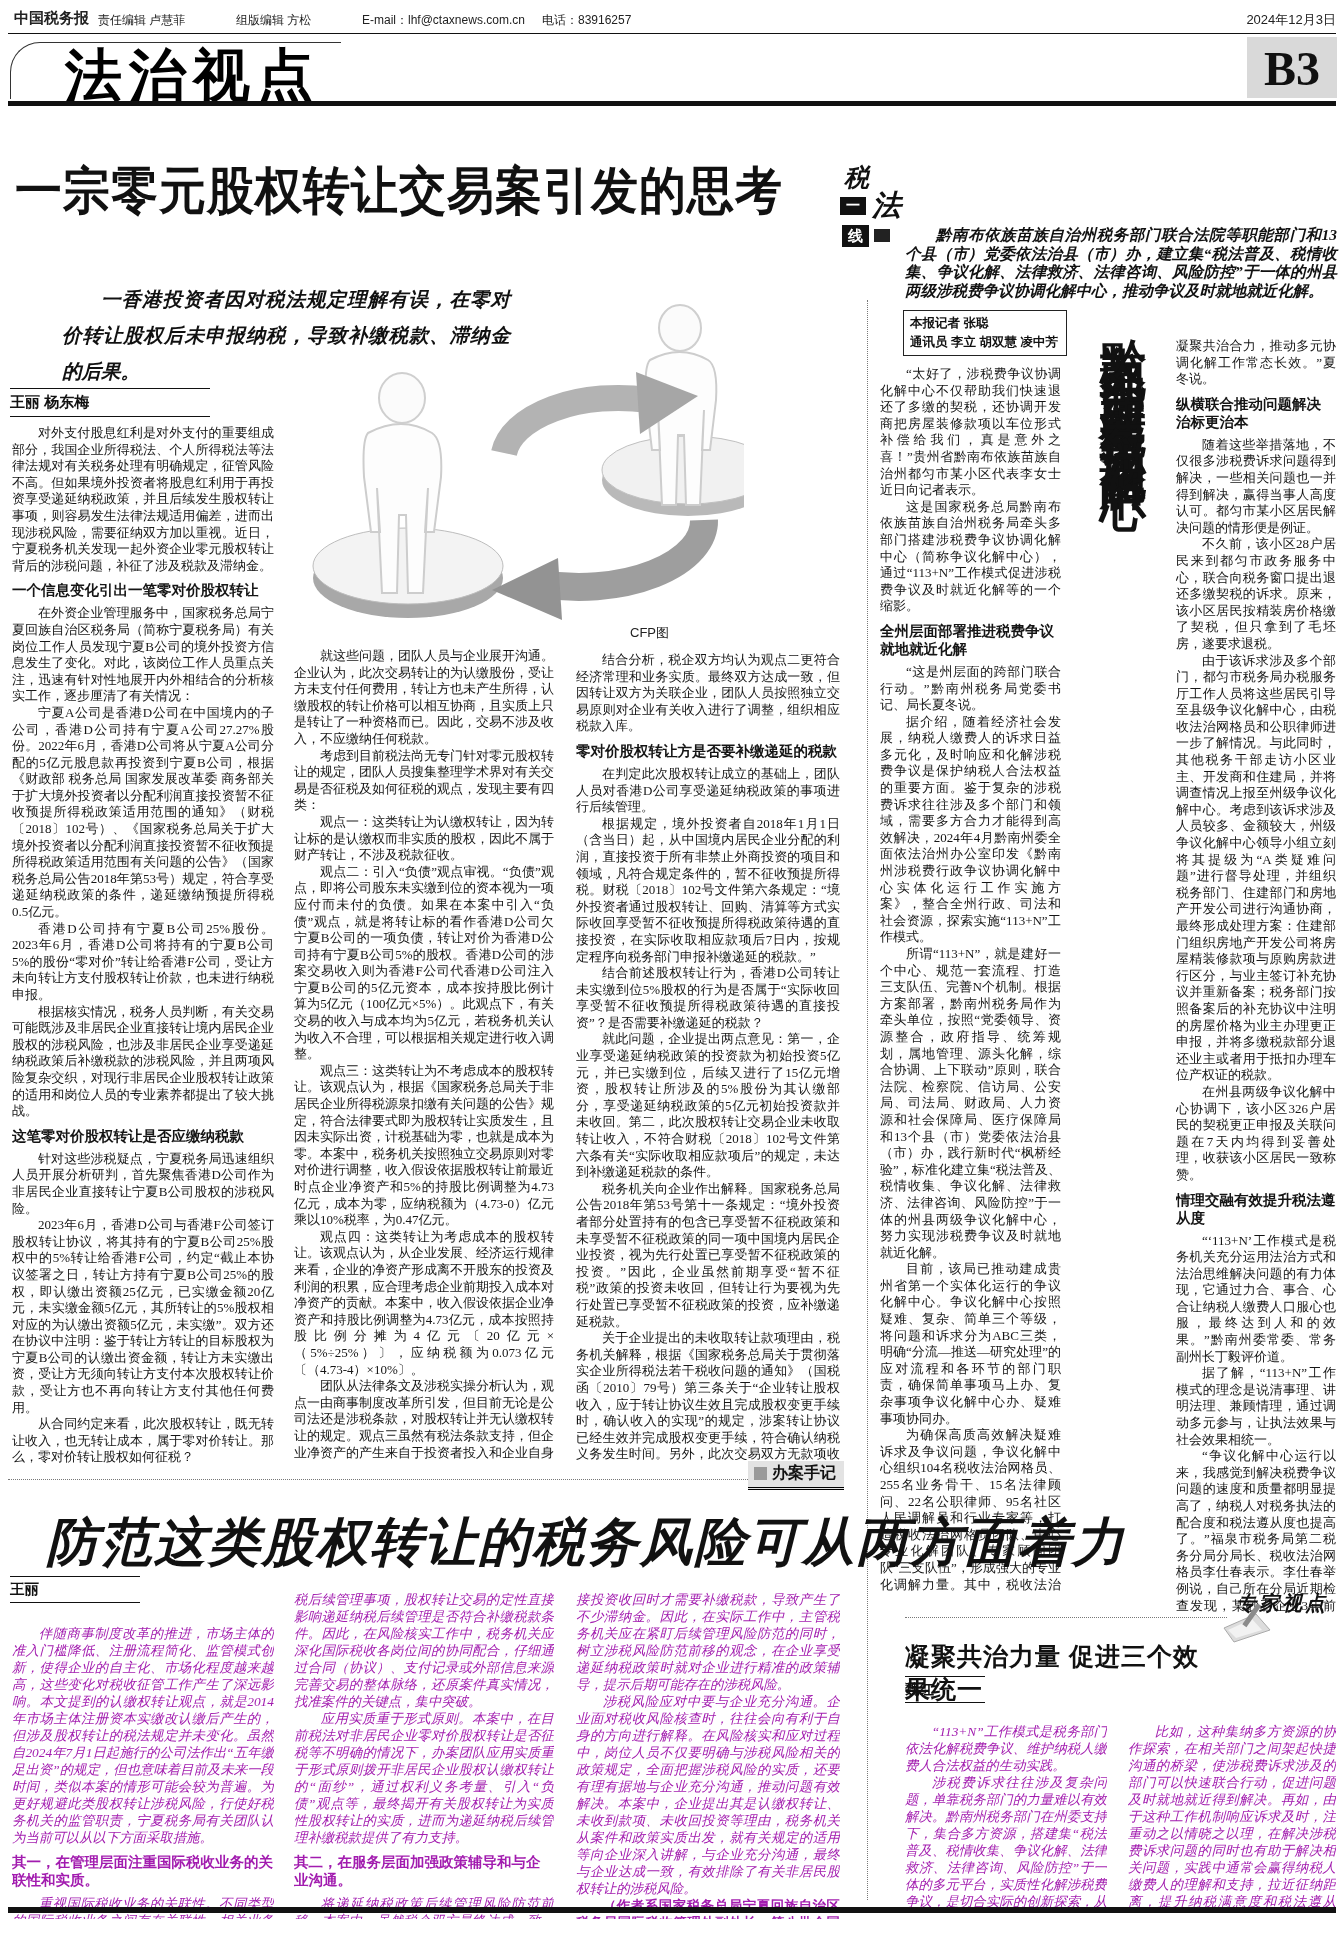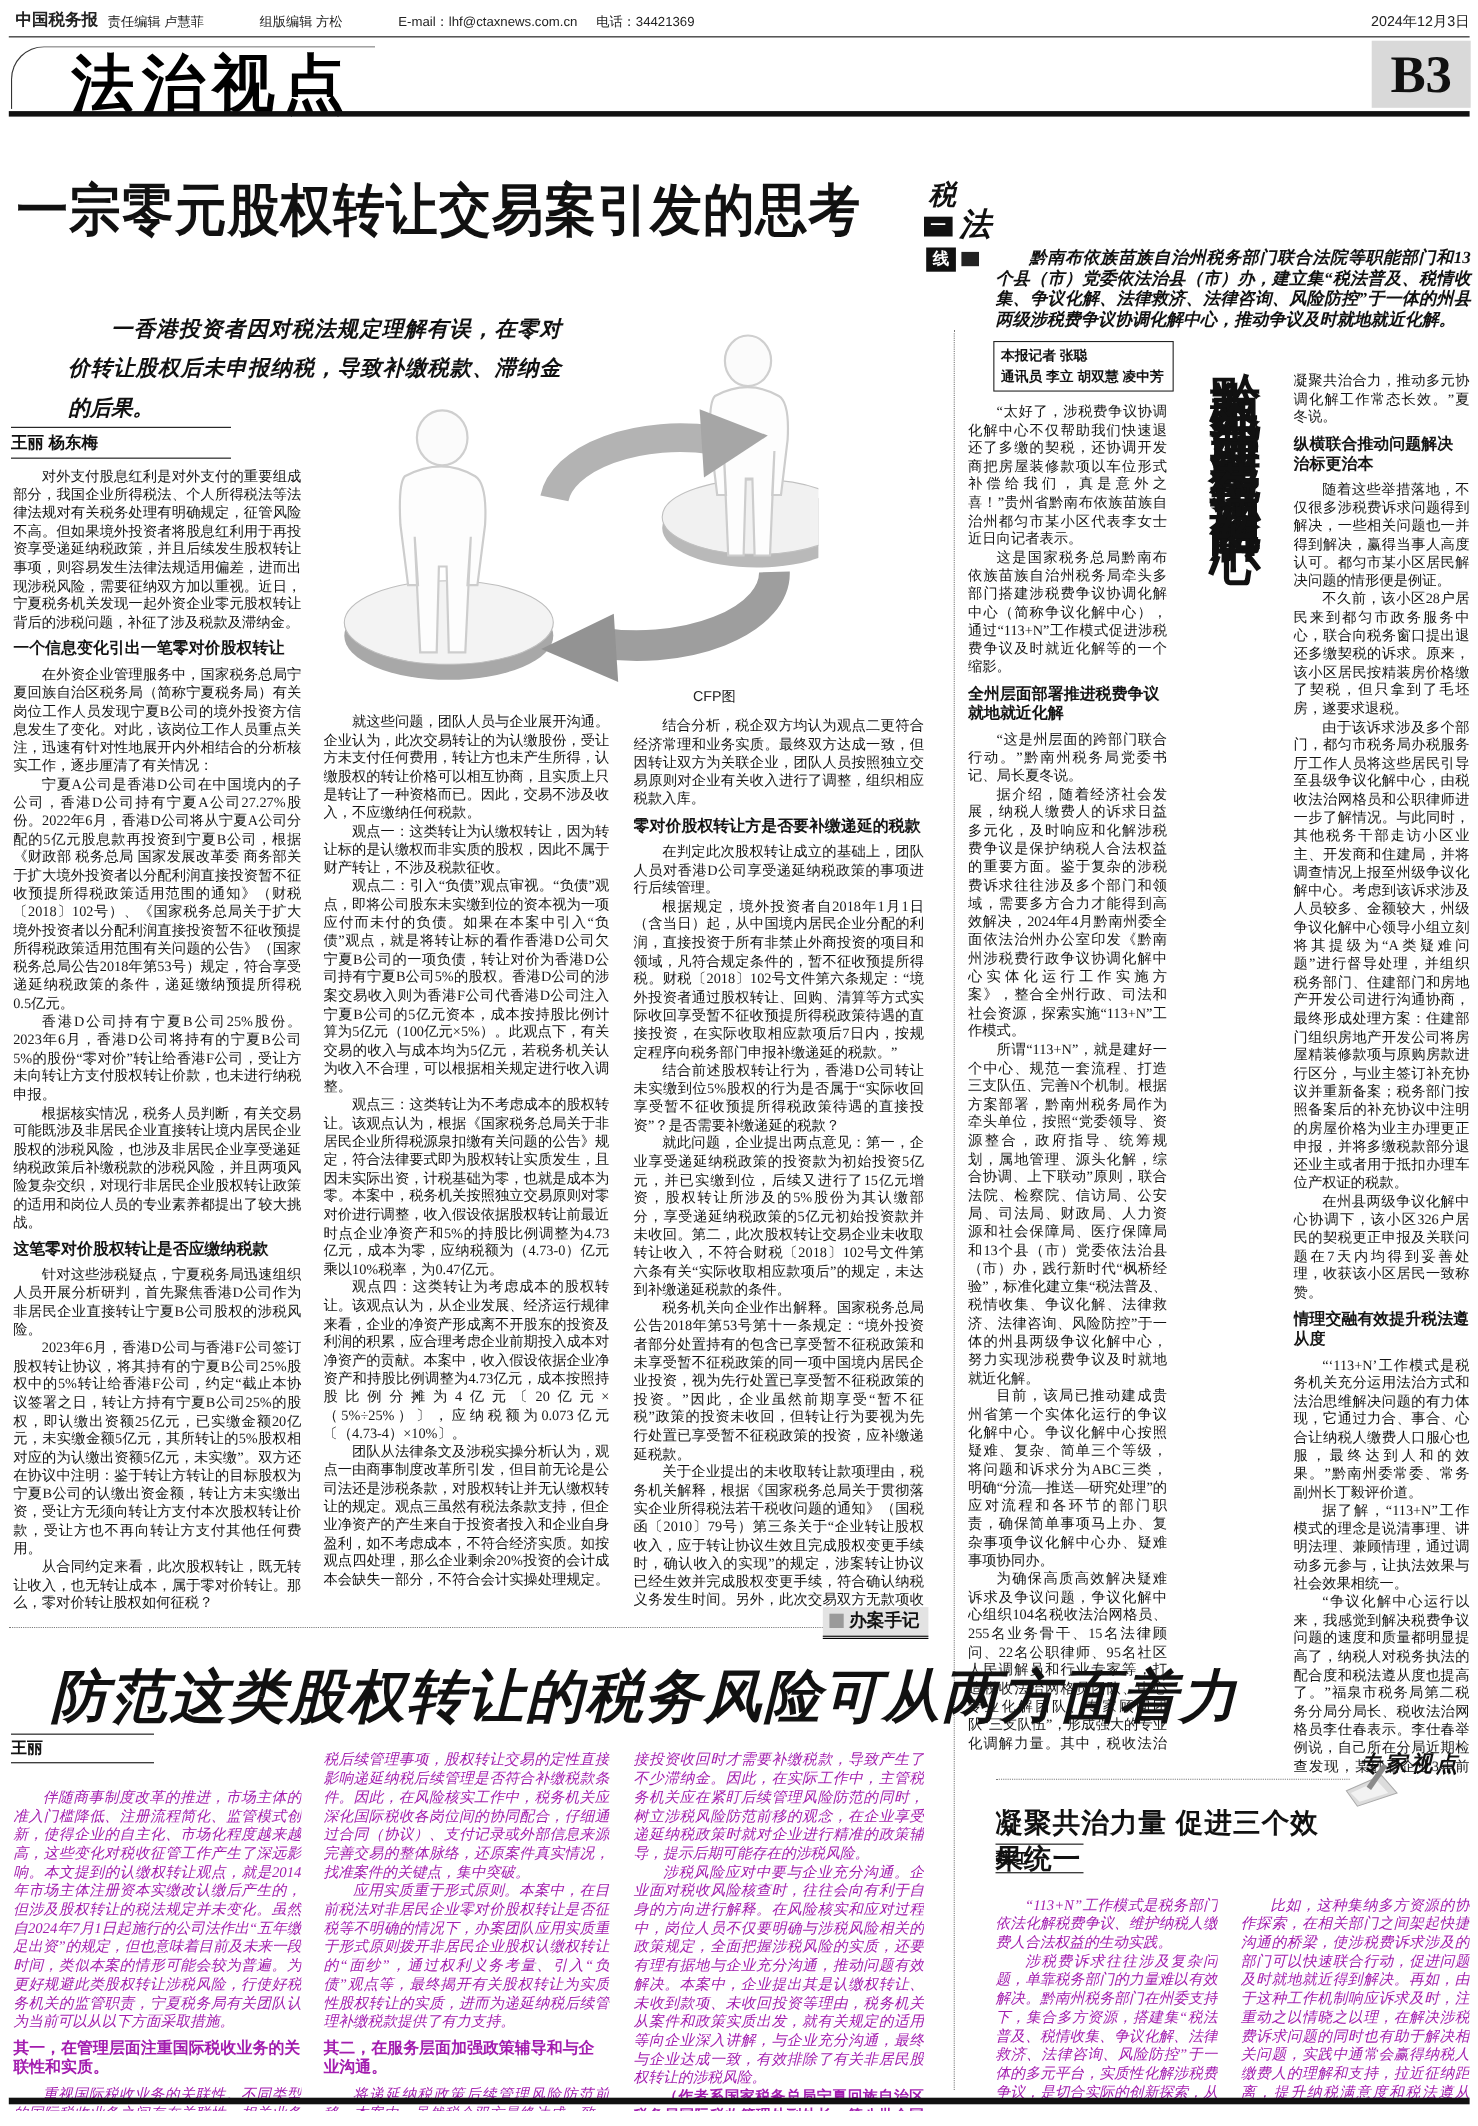--- a/index.html
+++ b/index.html
@@ -69,21 +69,21 @@
 </head>
 <body>
 
 <div id="page">
 
   <div class="abs" style="left:14px;top:9px;width:1322px;height:22px;">
     <span class="hd-item paper-name sans abs" style="left:0;top:0;">中国税务报</span>
     <span class="hd-item sans abs" style="left:84px;top:3px;">责任编辑 卢慧菲</span>
     <span class="hd-item sans abs" style="left:222px;top:3px;">组版编辑 方松</span>
     <span class="hd-item sans abs" style="left:348px;top:3px;">E-mail：lhf@ctaxnews.com.cn</span>
-    <span class="hd-item sans abs" style="left:528px;top:3px;">电话：34421369</span>
+    <span class="hd-item sans abs" style="left:528px;top:3px;">电话：83916257</span>
     <span class="hd-item sans date abs" style="right:0;top:2px;">2024年12月3日</span>
   </div>
   <div class="abs hline" style="left:8px;top:33px;width:1328px;height:1px;"></div>
 
   <div class="abs corner" style="left:10px;top:42px;width:330px;height:56px;"></div>
   <div class="abs masthead-title sans" style="left:40px;top:38px;">法治视点</div>
   <div class="abs pageno-box" style="left:1247px;top:37px;width:90px;height:61px;">
     <div class="pageno" style="margin-top:2px;">B3</div>
   </div>
   <div class="abs hline" style="left:8px;top:101px;width:1328px;height:5px;"></div>
@@ -134,20 +134,21 @@
       <div class="cpara">宁夏A公司是香港D公司在中国境内的子公司，香港D公司持有宁夏A公司27.27%股份。2022年6月，香港D公司将从宁夏A公司分配的5亿元股息款再投资到宁夏B公司，根据《财政部 税务总局 国家发展改革委 商务部关于扩大境外投资者以分配利润直接投资暂不征收预提所得税政策适用范围的通知》（财税〔2018〕102号）、《国家税务总局关于扩大境外投资者以分配利润直接投资暂不征收预提所得税政策适用范围有关问题的公告》（国家税务总局公告2018年第53号）规定，符合享受递延纳税政策的条件，递延缴纳预提所得税0.5亿元。</div>
       <div class="cpara">香港D公司持有宁夏B公司25%股份。2023年6月，香港D公司将持有的宁夏B公司5%的股份“零对价”转让给香港F公司，受让方未向转让方支付股权转让价款，也未进行纳税申报。</div>
       <div class="cpara">根据核实情况，税务人员判断，有关交易可能既涉及非居民企业直接转让境内居民企业股权的涉税风险，也涉及非居民企业享受递延纳税政策后补缴税款的涉税风险，并且两项风险复杂交织，对现行非居民企业股权转让政策的适用和岗位人员的专业素养都提出了较大挑战。</div>
       <div class="csub">这笔零对价股权转让是否应缴纳税款</div>
       <div class="cpara">针对这些涉税疑点，宁夏税务局迅速组织人员开展分析研判，首先聚焦香港D公司作为非居民企业直接转让宁夏B公司股权的涉税风险。</div>
       <div class="cpara">2023年6月，香港D公司与香港F公司签订股权转让协议，将其持有的宁夏B公司25%股权中的5%转让给香港F公司，约定“截止本协议签署之日，转让方持有宁夏B公司25%的股权，即认缴出资额25亿元，已实缴金额20亿元，未实缴金额5亿元，其所转让的5%股权相对应的为认缴出资额5亿元，未实缴”。双方还在协议中注明：鉴于转让方转让的目标股权为宁夏B公司的认缴出资金额，转让方未实缴出资，受让方无须向转让方支付本次股权转让价款，受让方也不再向转让方支付其他任何费用。</div>
       <div class="cpara">从合同约定来看，此次股权转让，既无转让收入，也无转让成本，属于零对价转让。那么，零对价转让股权如何征税？</div>
     </div>
   <div class="abs col song" style="left:294px;top:648px;width:260px;height:814px;">
       <div class="cpara">就这些问题，团队人员与企业展开沟通。企业认为，此次交易转让的为认缴股份，受让方未支付任何费用，转让方也未产生所得，认缴股权的转让价格可以相互协商，且实质上只是转让了一种资格而已。因此，交易不涉及收入，不应缴纳任何税款。</div>
+      <div class="cpara">考虑到目前税法尚无专门针对零元股权转让的规定，团队人员搜集整理学术界对有关交易是否征税及如何征税的观点，发现主要有四类：</div>
       <div class="cpara">观点一：这类转让为认缴权转让，因为转让标的是认缴权而非实质的股权，因此不属于财产转让，不涉及税款征收。</div>
       <div class="cpara">观点二：引入“负债”观点审视。“负债”观点，即将公司股东未实缴到位的资本视为一项应付而未付的负债。如果在本案中引入“负债”观点，就是将转让标的看作香港D公司欠宁夏B公司的一项负债，转让对价为香港D公司持有宁夏B公司5%的股权。香港D公司的涉案交易收入则为香港F公司代香港D公司注入宁夏B公司的5亿元资本，成本按持股比例计算为5亿元（100亿元×5%）。此观点下，有关交易的收入与成本均为5亿元，若税务机关认为收入不合理，可以根据相关规定进行收入调整。</div>
       <div class="cpara">观点三：这类转让为不考虑成本的股权转让。该观点认为，根据《国家税务总局关于非居民企业所得税源泉扣缴有关问题的公告》规定，符合法律要式即为股权转让实质发生，且因未实际出资，计税基础为零，也就是成本为零。本案中，税务机关按照独立交易原则对零对价进行调整，收入假设依据股权转让前最近时点企业净资产和5%的持股比例调整为4.73亿元，成本为零，应纳税额为（4.73-0）亿元乘以10%税率，为0.47亿元。</div>
       <div class="cpara">观点四：这类转让为考虑成本的股权转让。该观点认为，从企业发展、经济运行规律来看，企业的净资产形成离不开股东的投资及利润的积累，应合理考虑企业前期投入成本对净资产的贡献。本案中，收入假设依据企业净资产和持股比例调整为4.73亿元，成本按照持股比例分摊为4亿元〔20亿元×（5%÷25%）〕，应纳税额为0.073亿元〔（4.73-4）×10%〕。</div>
       <div class="cpara">团队从法律条文及涉税实操分析认为，观点一由商事制度改革所引发，但目前无论是公司法还是涉税条款，对股权转让并无认缴权转让的规定。观点三虽然有税法条款支持，但企业净资产的产生来自于投资者投入和企业自身盈利，如不考虑成本，不符合经济实质。如按观点四处理，那么企业剩余20%投资的会计成本会缺失一部分，不符合会计实操处理规定。</div>
     </div>
   <div class="abs col song" style="left:576px;top:652px;width:264px;height:810px;">
       <div class="cpara">结合分析，税企双方均认为观点二更符合经济常理和业务实质。最终双方达成一致，但因转让双方为关联企业，团队人员按照独立交易原则对企业有关收入进行了调整，组织相应税款入库。</div>
       <div class="csub">零对价股权转让方是否要补缴递延的税款</div>
       <div class="cpara">在判定此次股权转让成立的基础上，团队人员对香港D公司享受递延纳税政策的事项进行后续管理。</div>

